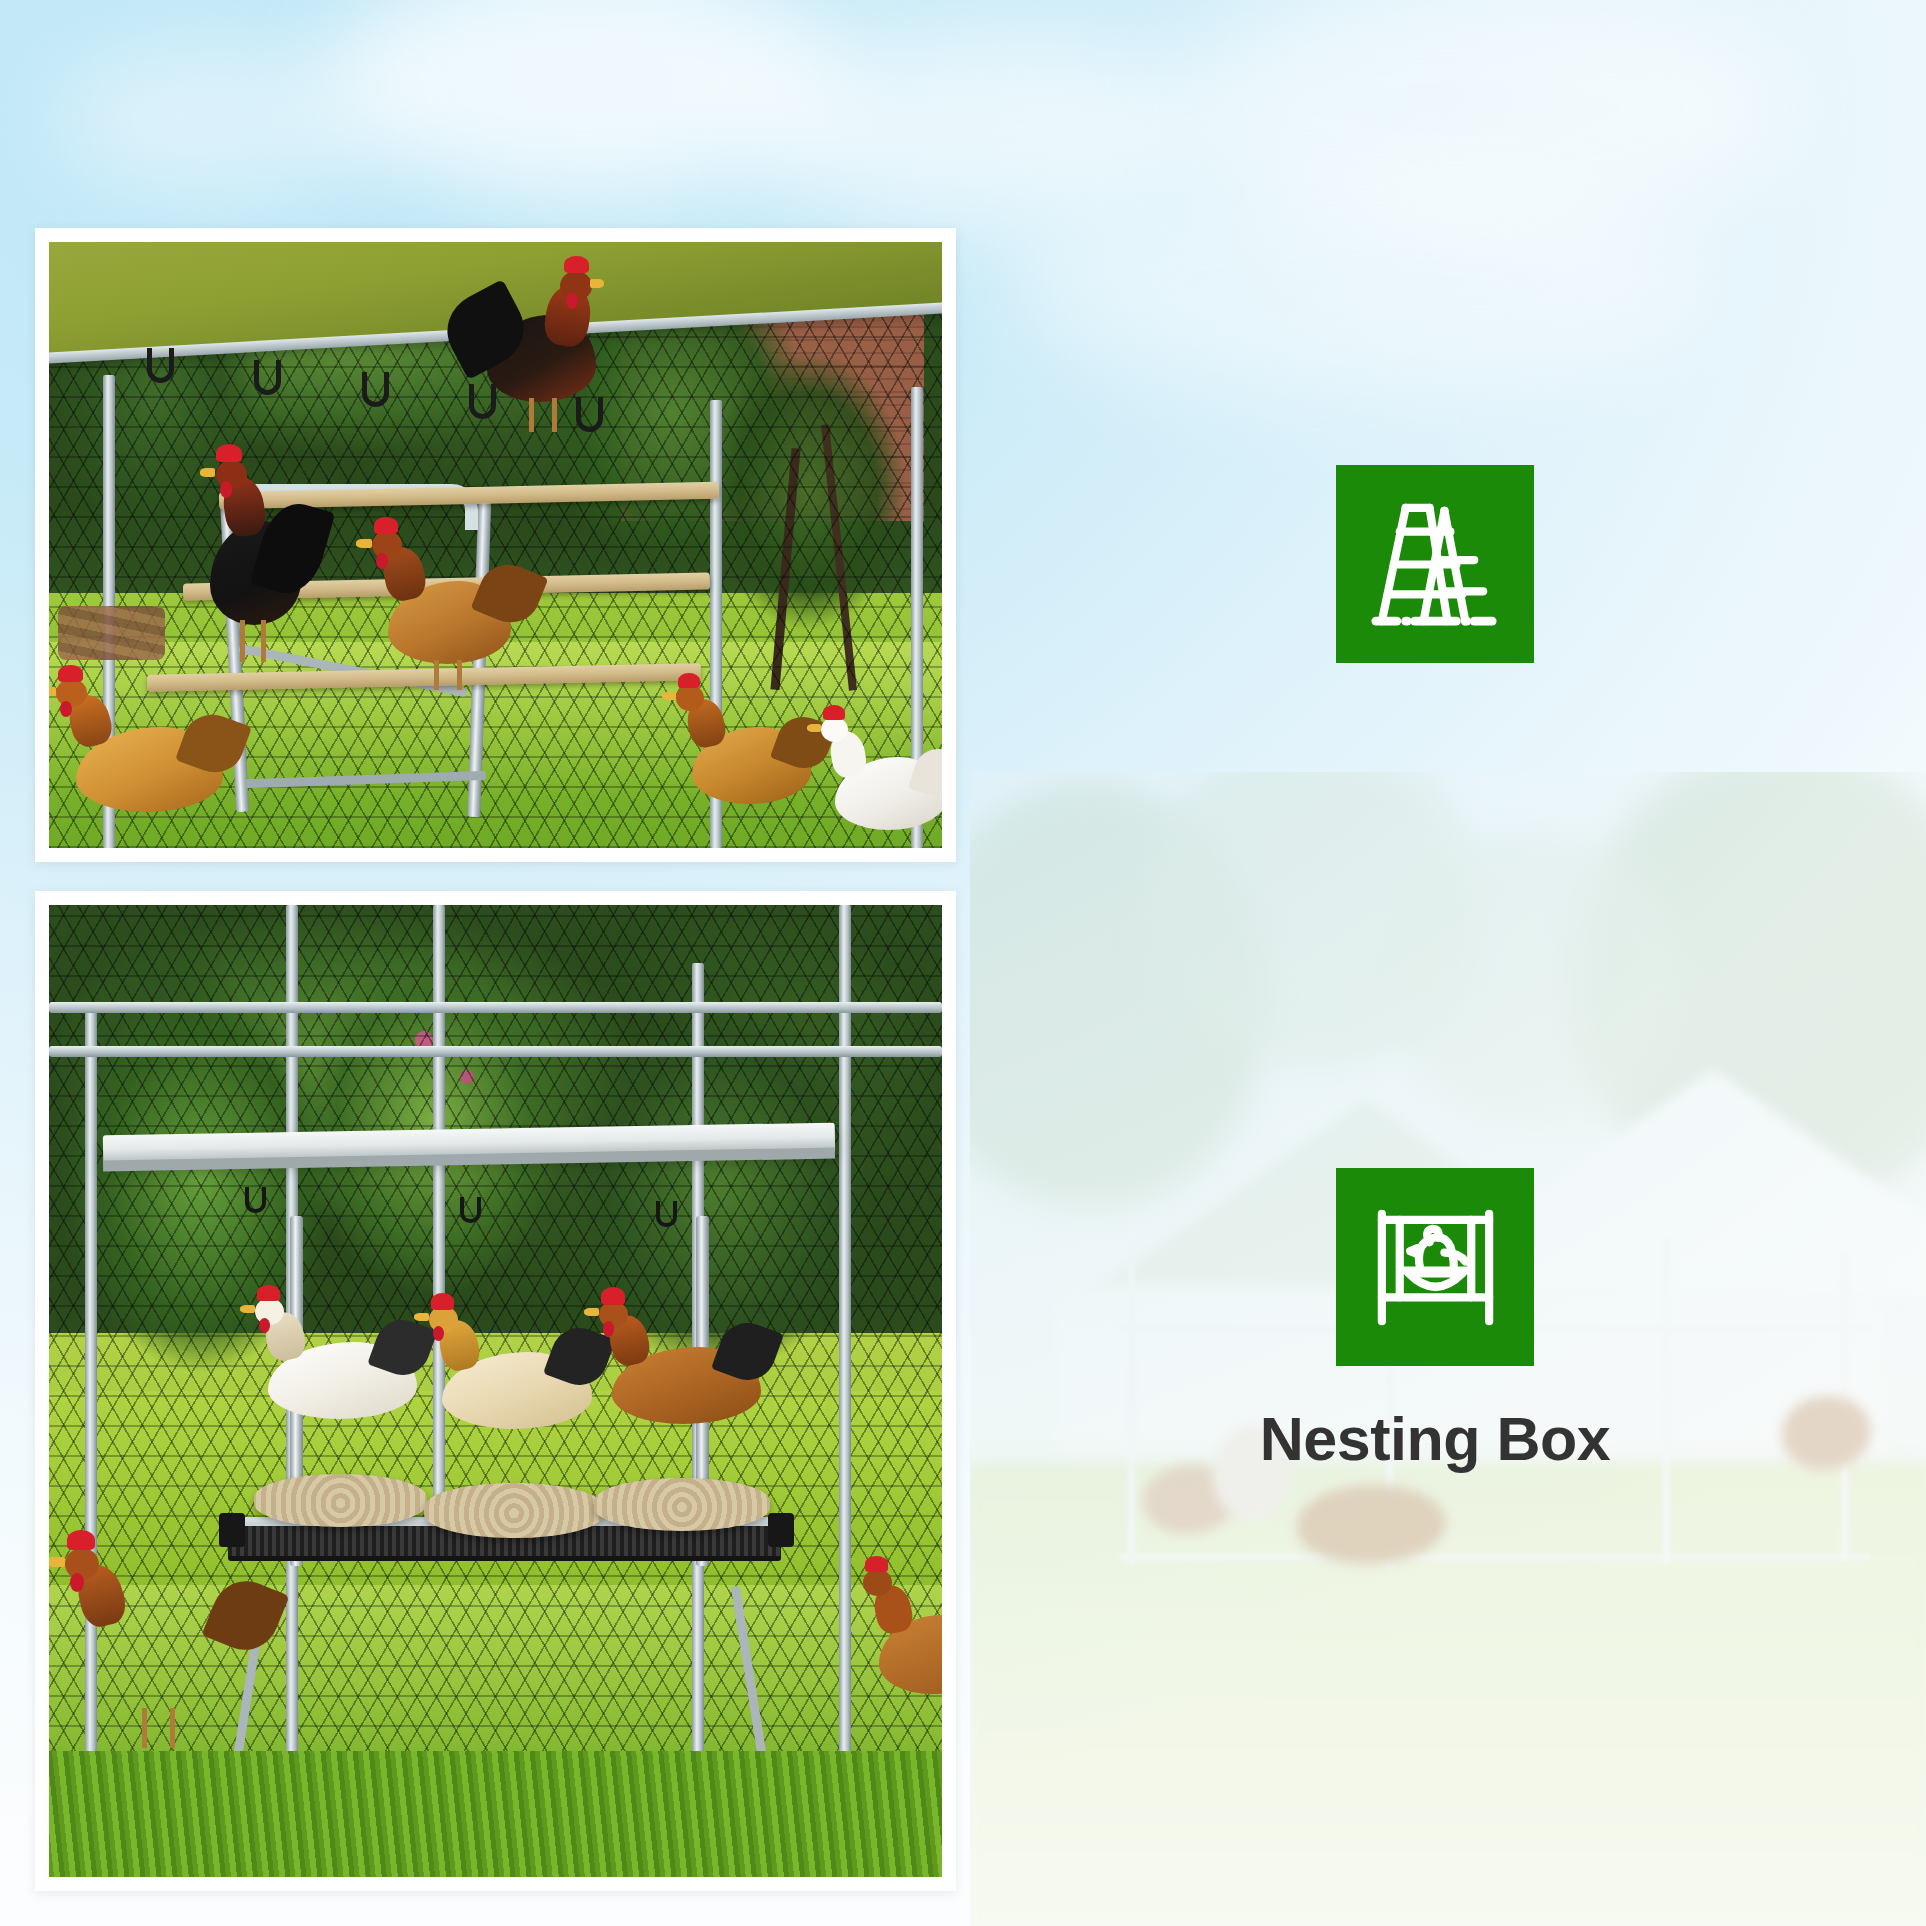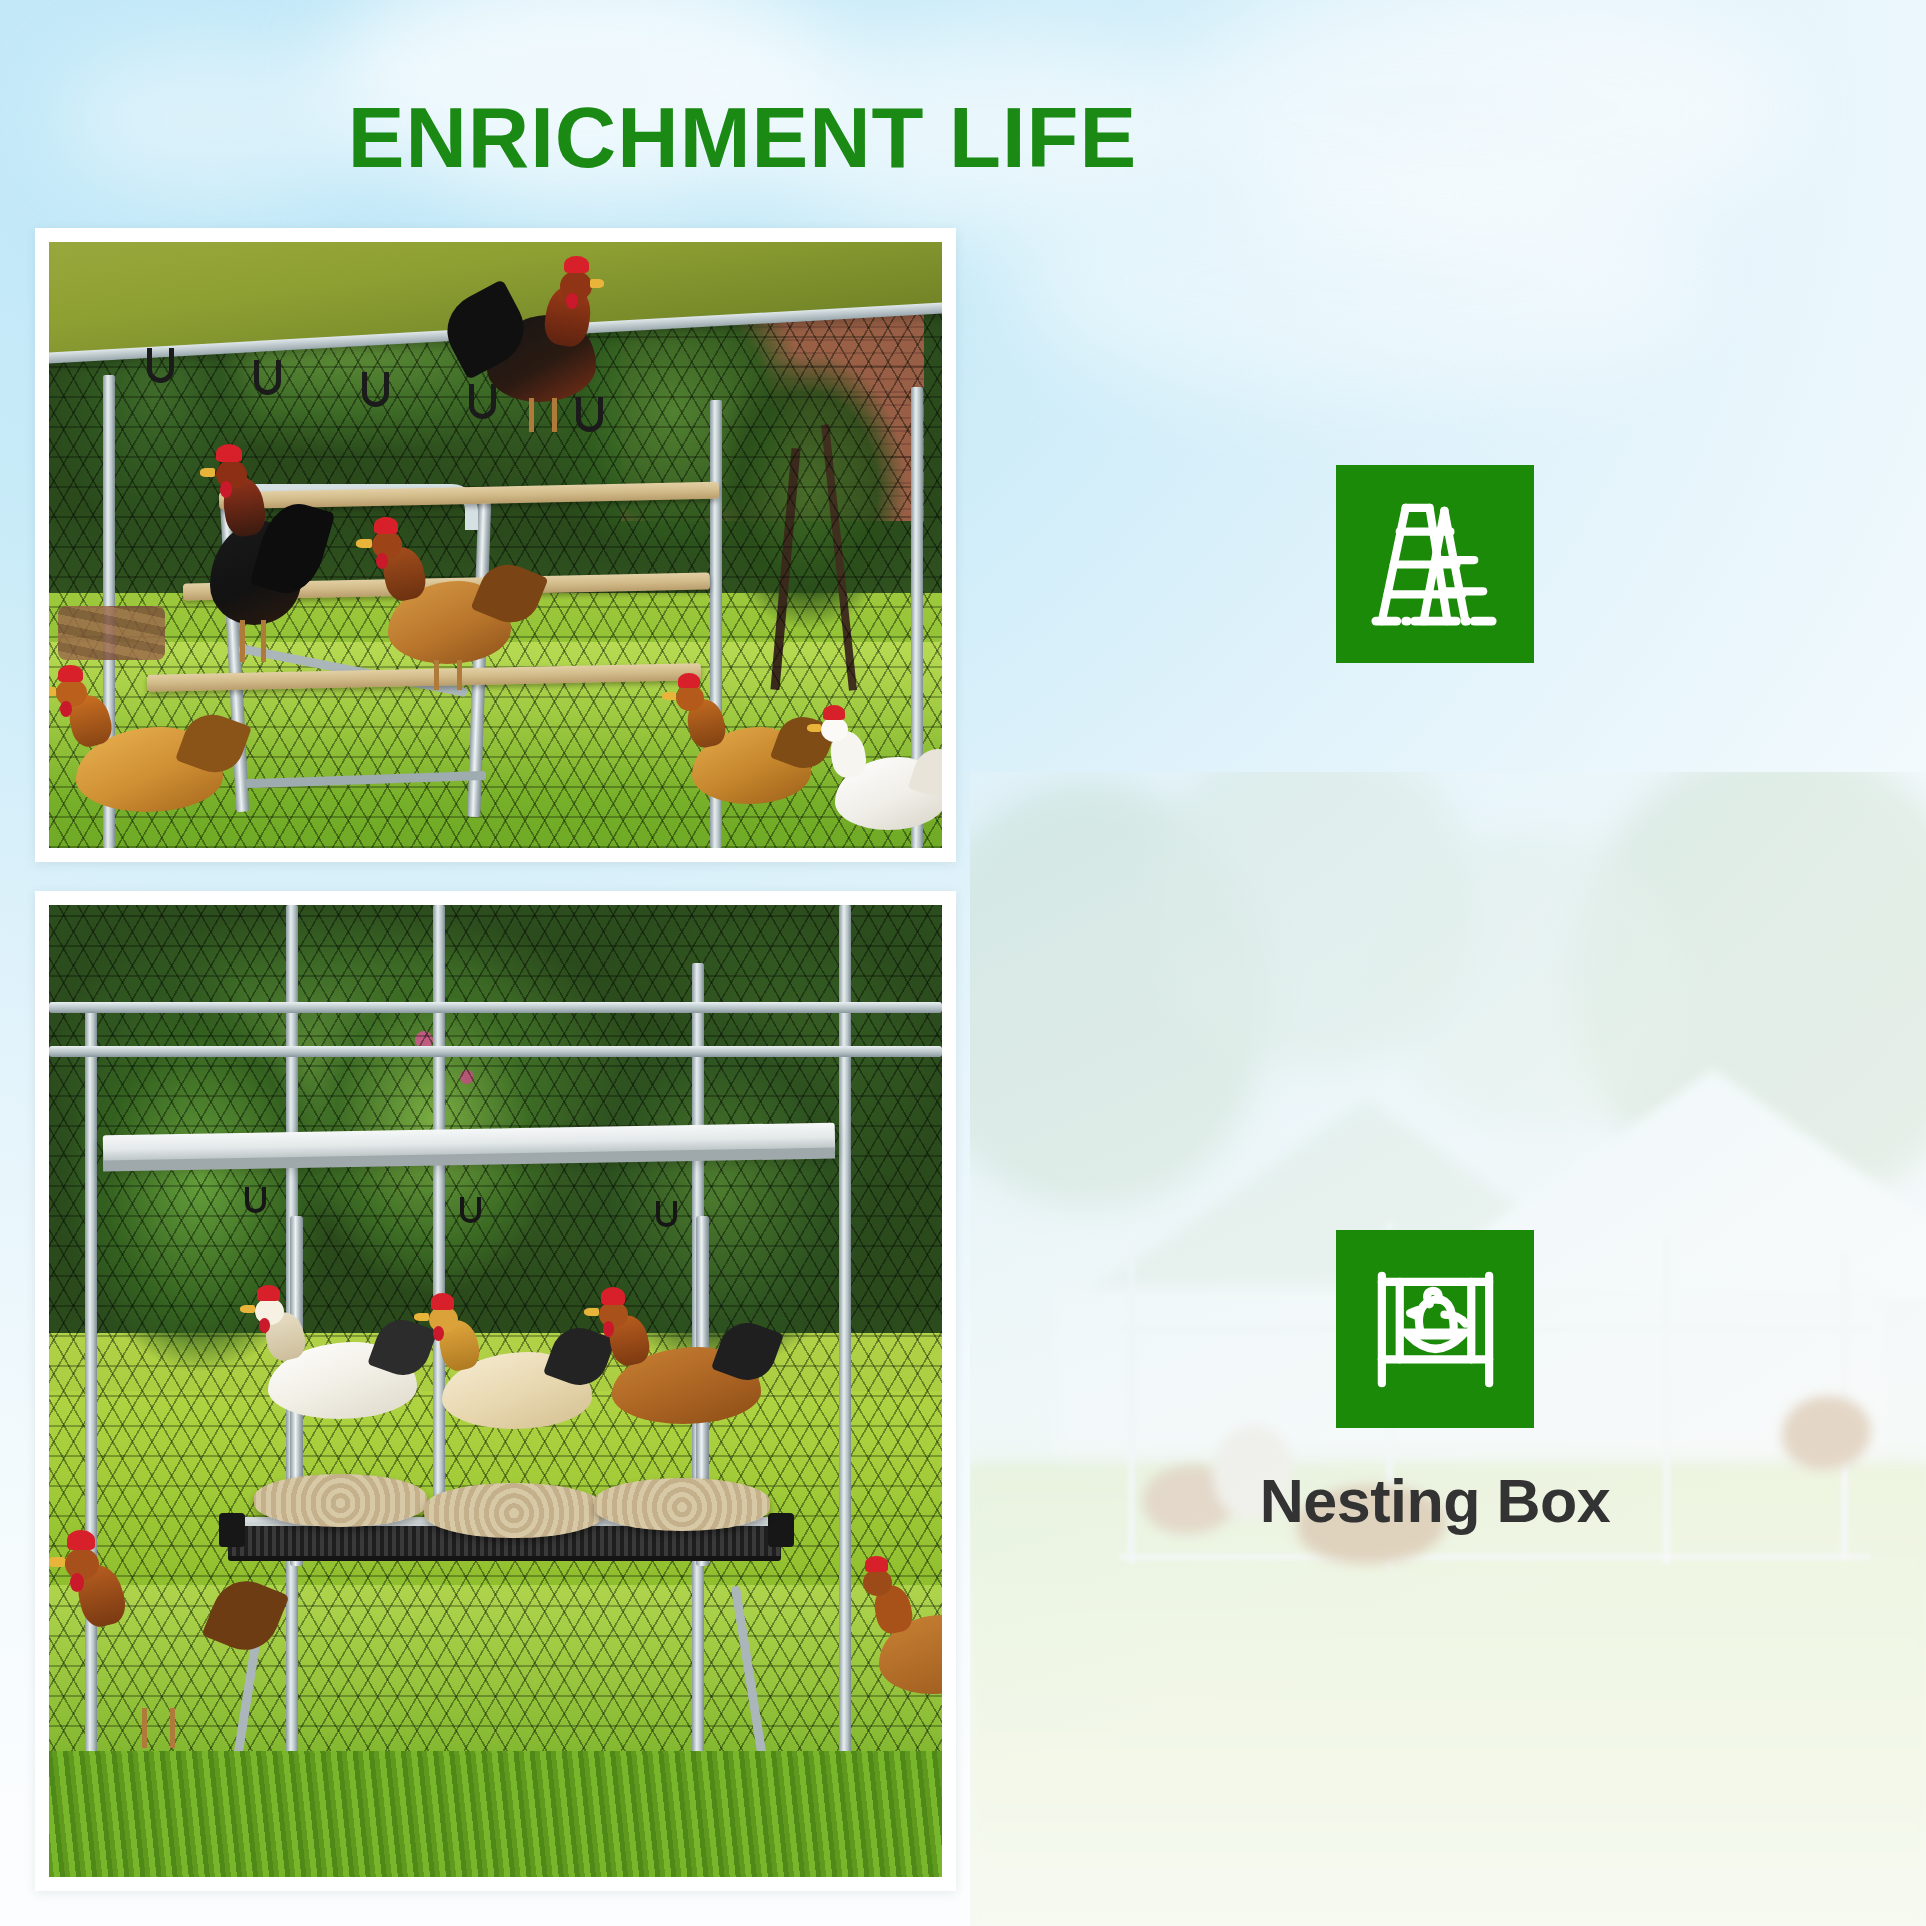--- a/index.html
+++ b/index.html
@@ -141,21 +141,21 @@
     background:repeating-linear-gradient(90deg,#1e1e1e 0 4px,#3a3a3a 4px 8px);
     border-top:4px solid #cdd4d6;border-bottom:5px solid #141414;
   }
   .basket{position:absolute;border-radius:50%/44%;
     background:repeating-radial-gradient(circle at 50% 55%, #d8c9a6 0 5px, #c4b08a 5px 10px);
     box-shadow:0 4px 7px rgba(0,0,0,.3);}
 
   
   .feature{position:absolute;width:752px;text-align:center;}
   .f1{left:1059px;top:465px;}
-  .f2{left:1059px;top:1230px;}
+  .f2{left:1059px;top:1168px;}
   .tile{
     width:198px;height:198px;margin:0 auto;
     background:#1a8a08;
     display:flex;align-items:center;justify-content:center;
   }
   .tile svg{width:149px;height:149px;display:block;}
   .flabel{
     margin-top:40px;
     font-size:61px;line-height:1.1;
     font-weight:bold;
@@ -191,21 +191,20 @@
     <div class="bgp-post" style="left:693px;top:465px;height:327px;"></div>
     <div class="bgp-post" style="left:871px;top:480px;height:307px;"></div>
     <div class="bgp-rail" style="left:149px;top:554px;width:752px;"></div>
     <div class="bgp-rail" style="left:149px;top:782px;width:752px;"></div>
     <div class="bgp-hen" style="left:173px;top:693px;width:94px;height:69px;background:#b98a55;"></div>
     <div class="bgp-hen" style="left:243px;top:653px;width:79px;height:94px;background:#e2d8c4;"></div>
     <div class="bgp-hen" style="left:327px;top:713px;width:149px;height:79px;background:#a8762f;"></div>
     <div class="bgp-hen" style="left:812px;top:624px;width:89px;height:74px;background:#b08047;"></div>
   </div>
 
-  <div class="title">ENRICHMENT LIFE</div>
 
   <div class="card card-top">
     <div class="photo">
       <div class="sc-sky"></div>
       <div class="sc-trees"></div>
       <div class="sc-grass"></div>
       <div class="sc-grass-hi"></div>
 
       <div style="position:absolute;left:64%;top:6%;width:34%;height:40%;
         background:repeating-linear-gradient(0deg,#a2614a 0 11px,#8d5140 11px 13px),

